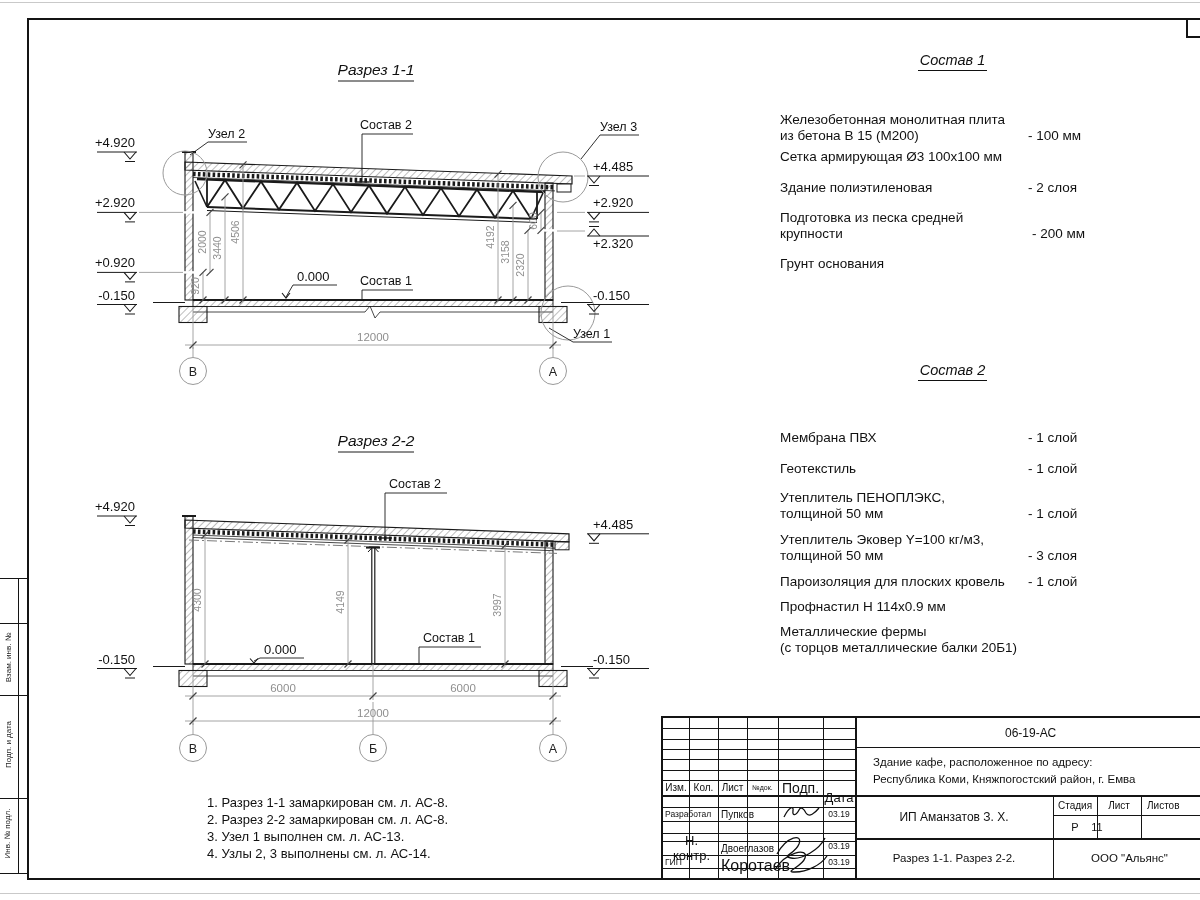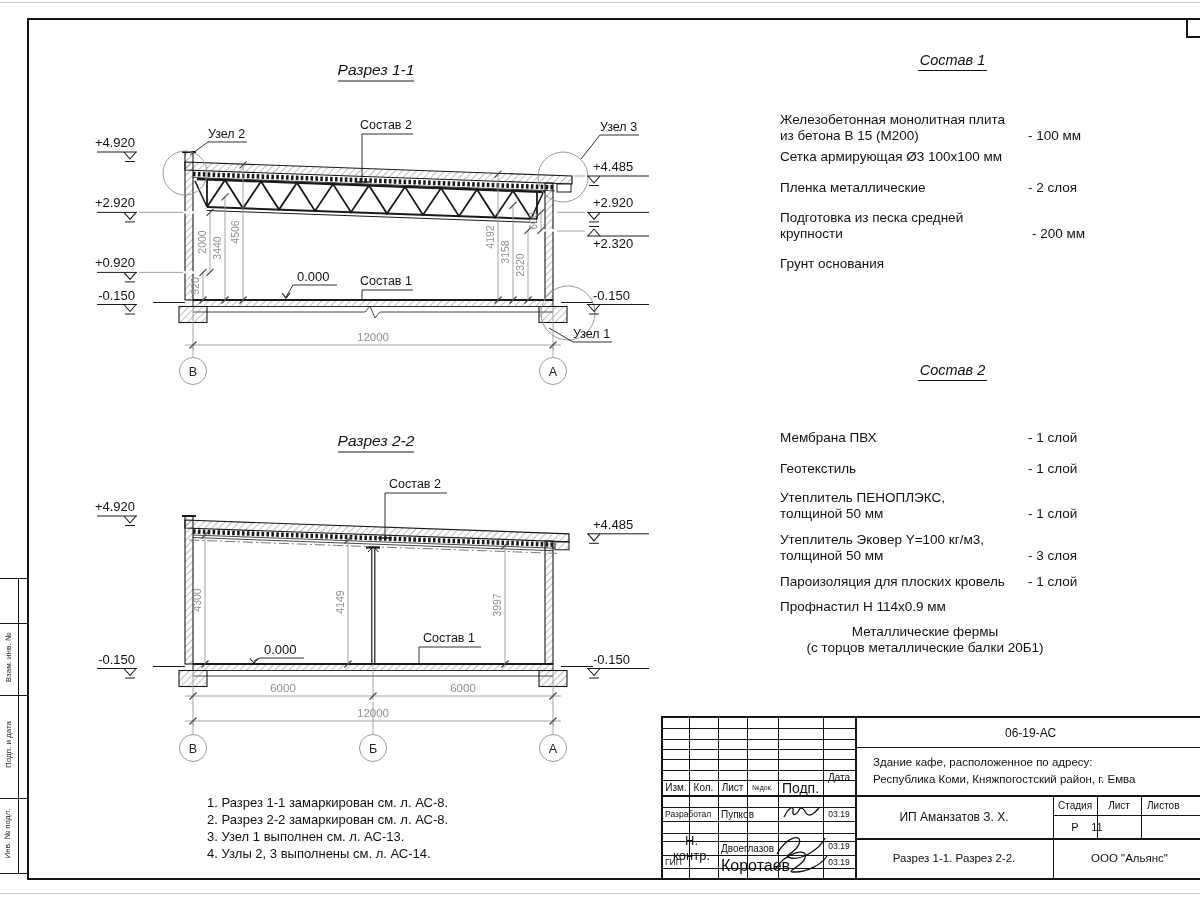--- a/index.html
+++ b/index.html
@@ -407,21 +407,21 @@
             <div>Железобетонная  монолитная плита</div>
             <div>из бетона В 15 (М200)</div>
           </div>
         <div class="vv">- 100 мм</div>
       </div>
       <div class="item" style="margin-top:4px;">
         <div class="nm">Сетка армирующая Ø3 100х100 мм</div>
         <div class="vv"></div>
       </div>
       <div class="item" style="margin-top:15px;">
-        <div class="nm">Пленка металлические</div>
+        <div class="nm">Здание полиэтиленовая</div>
         <div class="vv">-  2 слоя</div>
       </div>
       <div class="item" style="margin-top:13px;gap:14px;">
         <div class="nm">
             <div>Подготовка из песка средней</div>
             <div>крупности</div>
           </div>
         <div class="vv">- 200 мм</div>
       </div>
       <div class="item" style="margin-top:13px;">
@@ -457,21 +457,21 @@
         <div class="vv">- 3 слоя</div>
       </div>
       <div class="item" style="margin-top:9px;">
         <div class="nm">Пароизоляция для плоских кровель</div>
         <div class="vv">- 1 слой</div>
       </div>
       <div class="item" style="margin-top:9px;">
         <div class="nm">Профнастил Н 114х0.9 мм</div>
         <div class="vv"></div>
       </div>
-      <div class="item" style="margin-top:8px;text-align:center;">
+      <div class="item" style="margin-top:8px;">
         <div class="nm" style="width:290px;">
             <div>Металлические фермы</div>
             <div>(с торцов металлические балки 20Б1)</div>
           </div>
       </div>
     </div>
   </div>
 
   <div class="notes">
     <div>1. Разрез 1-1 замаркирован см. л. АС-8.</div>
@@ -508,21 +508,21 @@
 
     <div class="hl" style="left:192px;top:29px;width:351px;"></div>
     <div class="hl" style="left:390px;top:97px;width:153px;"></div>
     <div class="hl th" style="left:192px;top:120px;width:351px;"></div>
 
     <div class="cell" style="left:0;top:62px;width:26px;height:15px;font-size:10px;">Изм.</div>
     <div class="cell" style="left:26px;top:62px;width:29px;height:15px;font-size:10px;">Кол.</div>
     <div class="cell" style="left:55px;top:62px;width:29px;height:15px;font-size:10px;">Лист</div>
     <div class="cell" style="left:84px;top:62px;width:31px;height:15px;font-size:7px;">№док.</div>
     <div class="cell" style="left:115px;top:62px;width:45px;height:15px;font-size:14px;">Подп.</div>
-    <div class="cell" style="left:160px;top:52px;width:32px;height:15px;font-size:10px;">Дата</div>
+    <div class="cell" style="left:160px;top:72px;width:32px;height:15px;font-size:13px;">Дата</div>
 
     <div class="cell" style="left:2px;top:89px;width:53px;height:14px;font-size:8.5px;justify-content:flex-start;">Разработал</div>
     <div class="cell" style="left:58px;top:89px;width:57px;height:14px;font-size:10px;justify-content:flex-start;">Пупков</div>
     <div class="cell" style="left:160px;top:89px;width:32px;height:14px;font-size:8.5px;">03.19</div>
     <div class="cell" style="left:2px;top:123px;width:53px;height:14px;font-size:13px;justify-content:flex-start;">Н. контр.</div>
     <div class="cell" style="left:58px;top:123px;width:57px;height:14px;font-size:10px;justify-content:flex-start;">Двоеглазов</div>
     <div class="cell" style="left:160px;top:121px;width:32px;height:14px;font-size:8.5px;">03.19</div>
     <div class="cell" style="left:2px;top:137px;width:53px;height:14px;font-size:8.5px;justify-content:flex-start;">ГИП</div>
     <div class="cell" style="left:58px;top:137px;width:57px;height:22px;font-size:16px;justify-content:flex-start;">Коротаев</div>
     <div class="cell" style="left:160px;top:137px;width:32px;height:14px;font-size:8.5px;">03.19</div>

